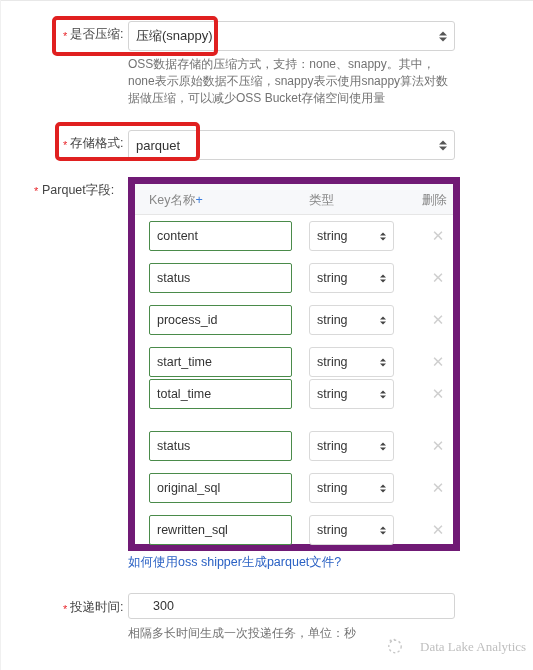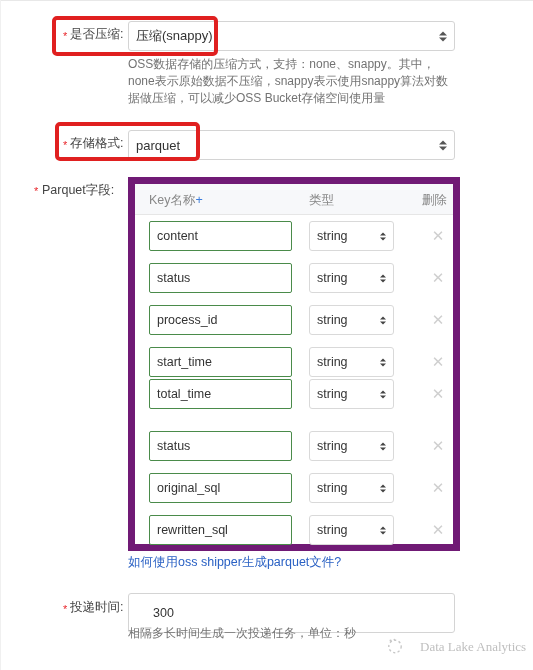--- a/index.html
+++ b/index.html
@@ -366,21 +366,21 @@
       </div>
       <div class="del-x">✕</div>
     </div>
   </div>
 
   <a class="help-link" style="left:128px; top:554px;" href="#">如何使用oss shipper生成parquet文件?</a>
 
   <div class="form-row">
     <span class="req-star" style="left:63px; top:604px;">*</span>
     <span class="field-label" style="left:70px; top:599px;">投递时间:</span>
-    <div class="text-input" style="left:128px; top:593px; width:327px; height:40px;padding-left:24px;">300</div>
+    <div class="text-input" style="left:128px; top:593px; width:327px; height:26px;padding-left:24px;">300</div>
   </div>
 
   <div class="desc" style="left:128px; top:625px;">
     <div>相隔多长时间生成一次投递任务，单位：秒</div>
   </div>
 
   <div class="annot" style="left:52px; top:16px; width:166px; height:40px;"></div>
   <div class="annot" style="left:55px; top:122px; width:145px; height:39px;"></div>
 
   <div class="watermark" style="left:386px; top:637px;">

